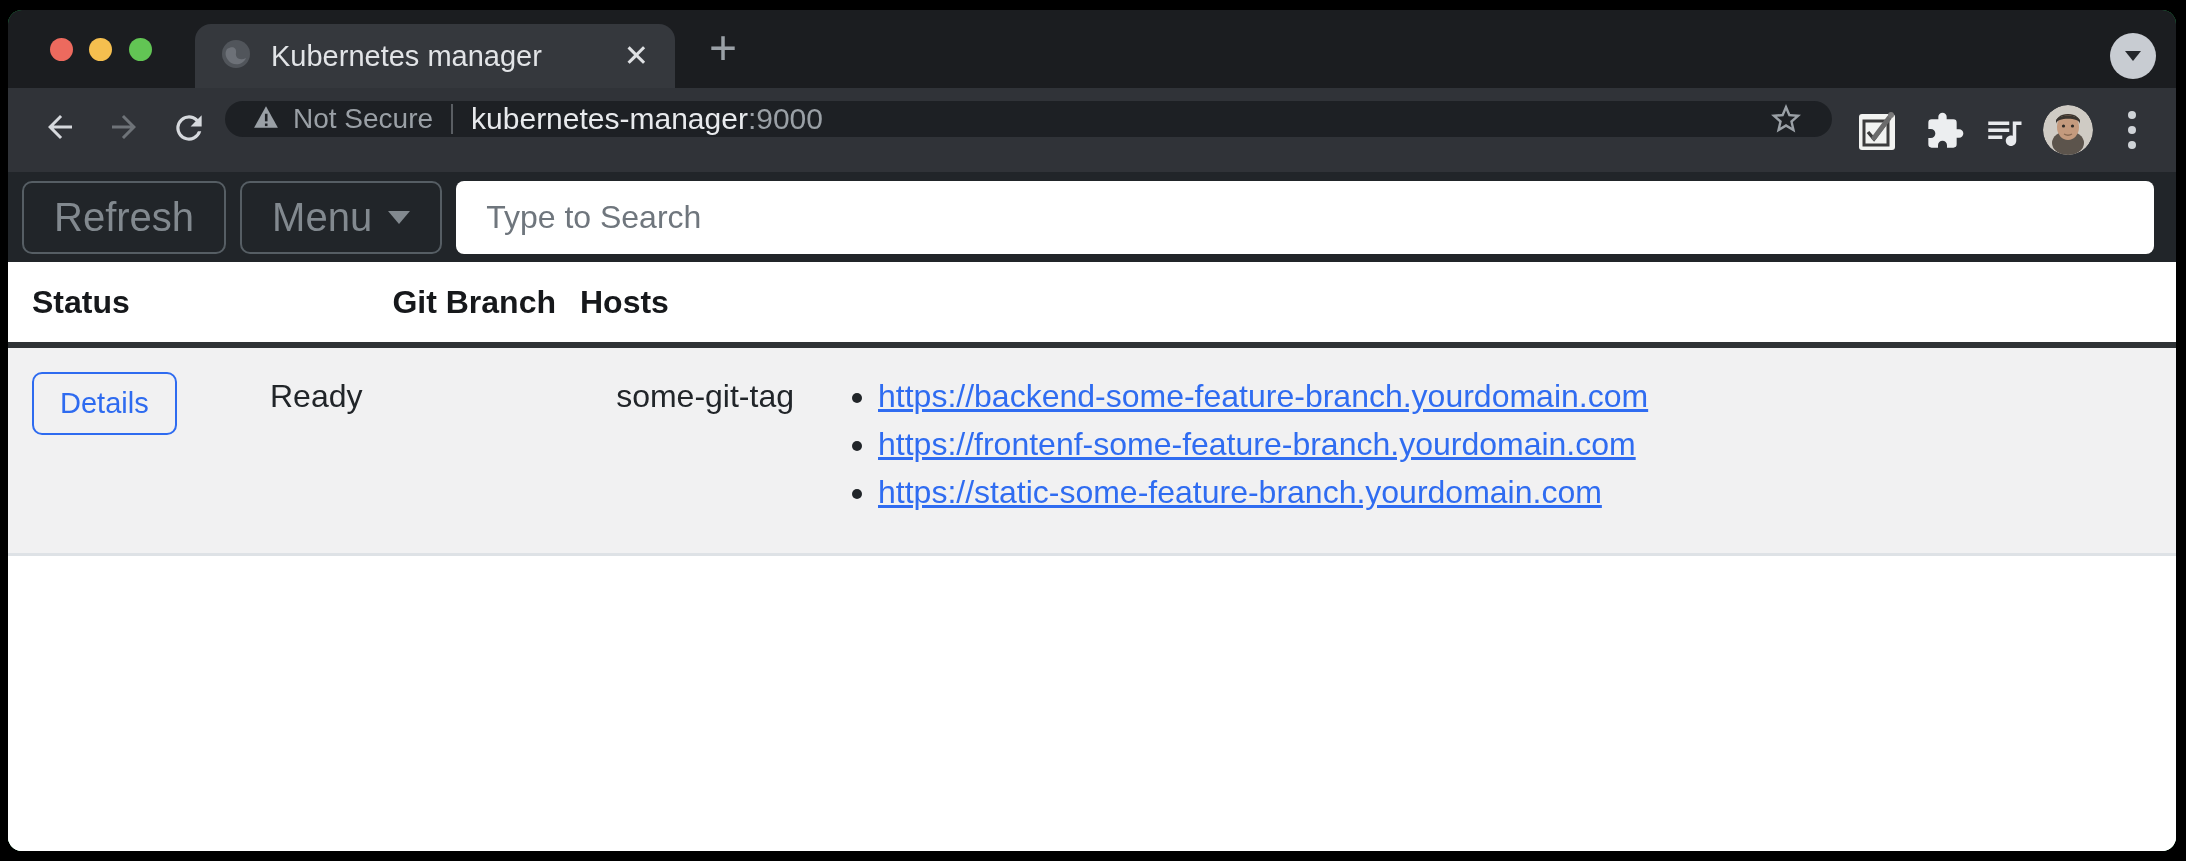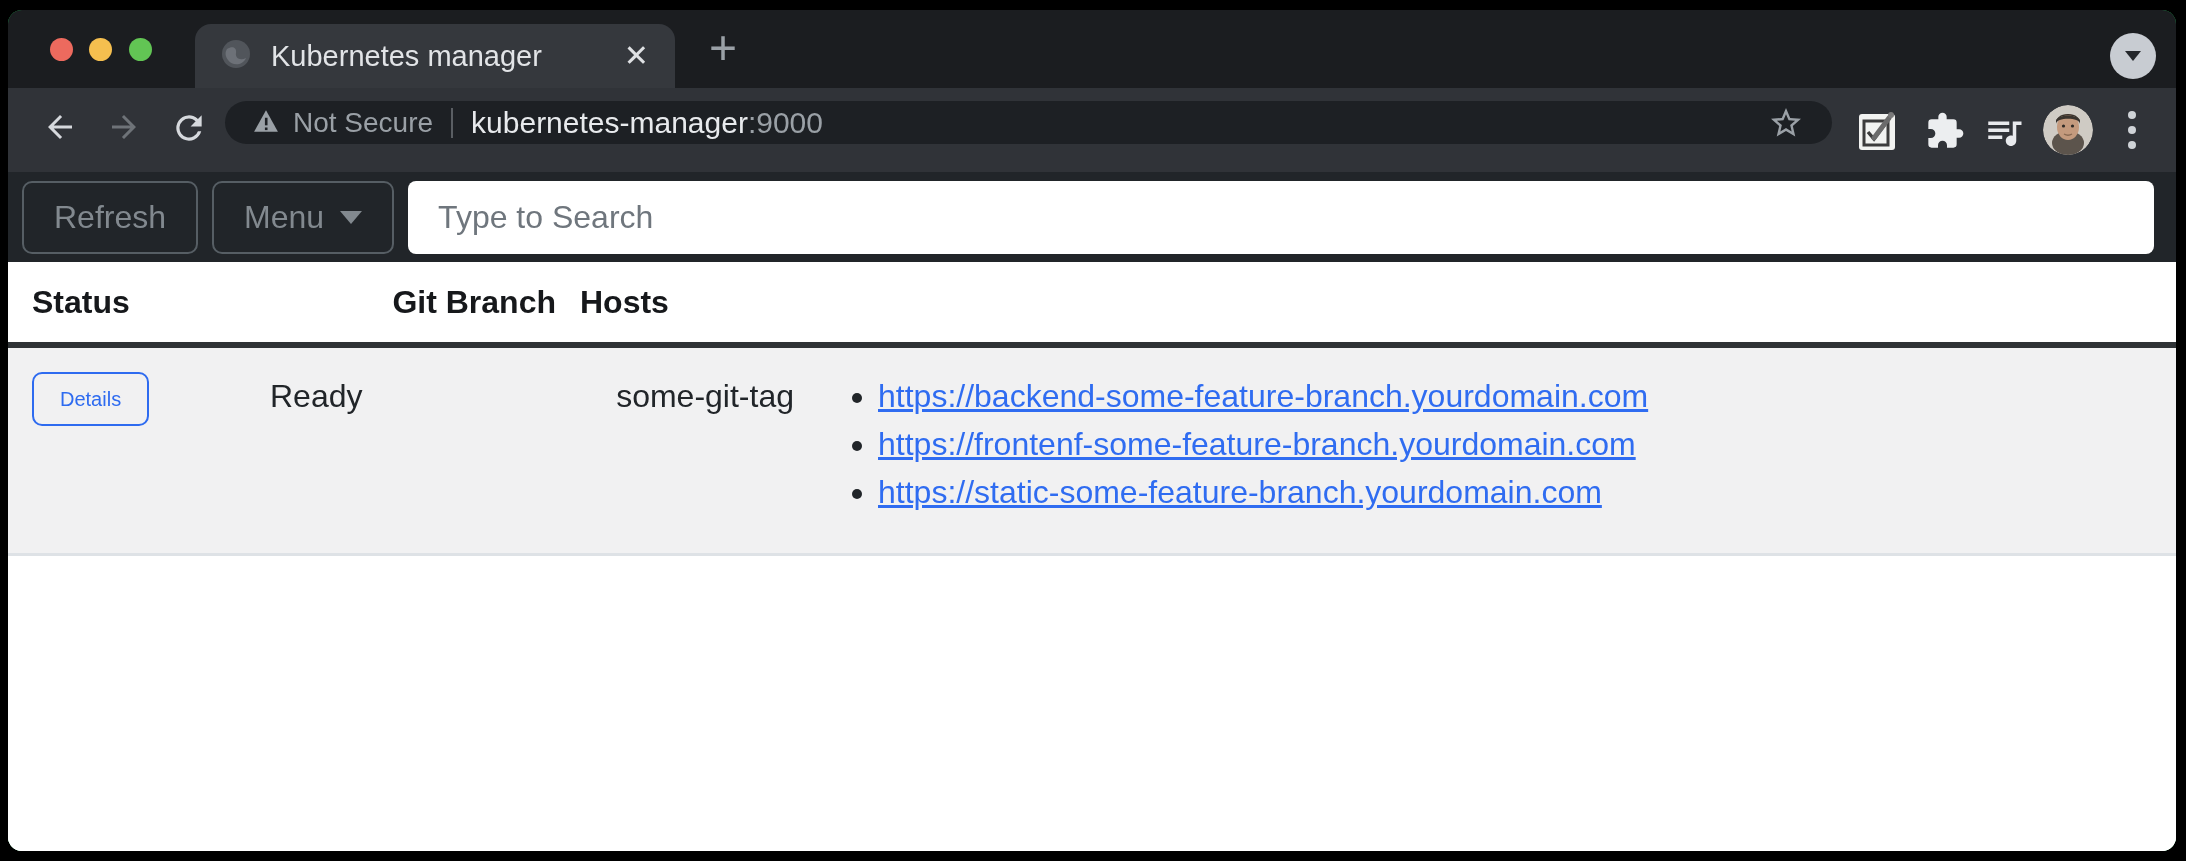--- a/index.html
+++ b/index.html
@@ -24,39 +24,39 @@
   .tab-close { color: #dfe1e4; font-size: 30px; line-height: 1; cursor: default; }
   .newtab { position: absolute; left: 689px; top: 12px; width: 52px; height: 52px;
     color: #9aa0a6; font-size: 48px; line-height: 52px; text-align: center; font-weight: 300; }
   .tabsearch { position: absolute; left: 2102px; top: 23px; width: 46px; height: 46px;
     border-radius: 50%; background: #c8ccd2; display: flex; align-items: center; justify-content: center; }
   .tabsearch svg { display: block; }
   
   .btoolbar { position: relative; height: 84px; background: #303338; flex: none; }
   .navic { position: absolute; top: 21px; }
   .omnibox {
-    position: absolute; left: 217px; top: 13px; width: 1607px; height: 43px;
+    position: absolute; left: 217px; top: 13px; width: 1607px; height: 36px;
     background: #1d2024; border-radius: 26px;
     display: flex; align-items: center; padding: 0 28px; color: #9aa0a6;
   }
   .omni-label { font-size: 28px; margin-left: 14px; }
   .omni-div { width: 2px; height: 30px; background: #5a5e63; margin: 0 18px; }
   .omni-host { color: #e8eaed; font-size: 30px; text-align: center; }
   .omni-port { color: #9aa0a6; font-size: 30px; }
   .omni-star { margin-left: auto; display: flex; }
   .extic { position: absolute; top: 23px; }
   .avatar { position: absolute; left: 2035px; top: 17px; width: 50px; height: 50px; border-radius: 50%; overflow: hidden; }
   
   .page { flex: 1; display: flex; flex-direction: column; background: #fff; }
   .pnavbar {
     height: 90px; background: #212529; flex: none;
     display: flex; align-items: center; padding: 0 14px; gap: 14px;
   }
   .pbtn {
-    height: 73px; padding: 0 30px; font-size: 32px; color: #82898f;
+    height: 73px; padding: 0 30px; font-size: 40px; color: #82898f;
     background: transparent; border: 2px solid #565e64; border-radius: 10px;
     font-family: "Liberation Sans", sans-serif;
     display: inline-flex; align-items: center; gap: 16px; white-space: nowrap;
   }
   .caret { width: 0; height: 0; border-left: 11px solid transparent; border-right: 11px solid transparent;
     border-top: 13px solid #82898f; display: inline-block; }
   .psearch {
     flex: 1; height: 73px; border: none; border-radius: 8px; padding: 0 30px;
     font-size: 32px; font-family: "Liberation Sans", sans-serif; color: #212529; margin-right: 8px;
   }
@@ -64,21 +64,21 @@
   
   .thead { display: flex; height: 86px; align-items: center; border-bottom: 6px solid #2f3336;
     font-weight: bold; font-size: 32px; color: #16181b; }
   .col-1 { width: 238px; padding-left: 24px; flex: none; }
   .col-2 { width: 205px; padding-left: 24px; flex: none; }
   .col-3 { width: 343px; padding-left: 24px; flex: none; text-align: right; }
   .col-4 { flex: 1; padding-left: 24px; }
   .trow { display: flex; background: #f1f1f2; border-bottom: 3px solid #dee2e6;
     padding: 24px 0 37px; font-size: 32px; color: #212529; align-items: flex-start; }
   .details-btn {
-    margin-left: 24px; font-size: 20px; color: #2e6bf0; background: transparent;
+    margin-left: 24px; font-size: 29px; color: #2e6bf0; background: transparent;
     border: 2px solid #2e6bf0; border-radius: 10px; padding: 15px 26px;
     font-family: "Liberation Sans", sans-serif; line-height: 1;
   }
   .cell-text { line-height: 48px; }
   .hosts-list { margin: 0; padding-left: 84px; }
   .hosts-list li { line-height: 48px; color: #212529; }
   .hosts-list a { color: #2f6cf1; text-decoration: underline; }
   .rest { flex: 1; background: #fff; }
 </style>
 </head>

